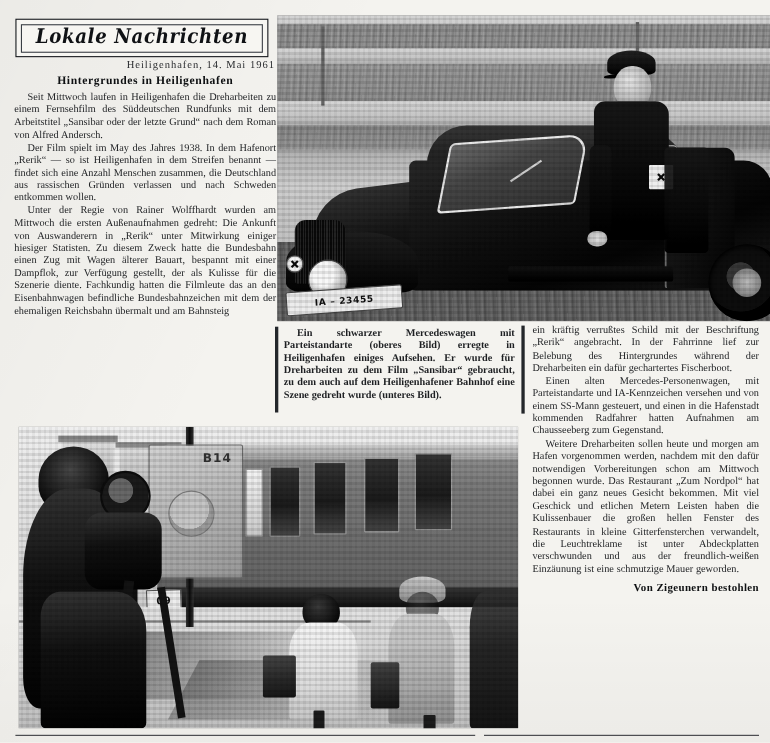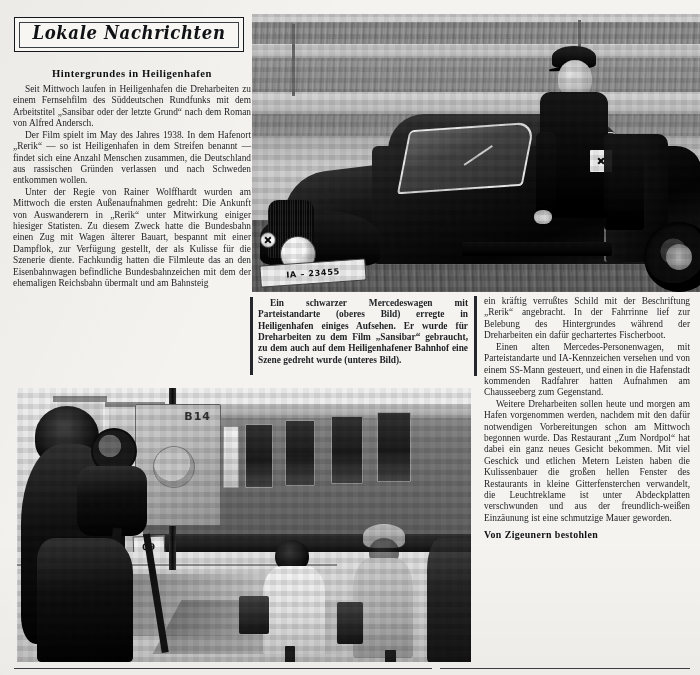--- a/index.html
+++ b/index.html
@@ -67,21 +67,21 @@
     text-align:justify;
     text-justify:inter-word;
     color:#1d1f22;
     -webkit-hyphens:none;hyphens:none;
     word-spacing:0.2px;
   }
   .col p{margin:0 0 0.5px 0;text-indent:12px;}
   .col p.noind{text-indent:0;}
   .col p.first{text-indent:12px;}
   .subhead{
-    text-align:left;font-weight:700;font-size:9.9px;
+    text-align:right;font-weight:700;font-size:9.9px;
     text-indent:0 !important;
     letter-spacing:0.35px;
     margin:5px 0 1px 0 !important;
     color:#0e1012;
   }
 
   #col1{left:13px;top:84px;width:238px;}
   #col2-cap{left:258px;top:298px;width:210px;}
   #col3{left:484px;top:296px;width:206px;}
 
@@ -383,20 +383,21 @@
 <body>
 
 <div class="paper"></div>
 <div class="sheet">
 
   <div id="masthead">
     <div class="inner">
       <div class="title">Lokale Nachrichten</div>
     </div>
   </div>
+  <div id="dateline">Heiligenhafen, 14. Mai 1961</div>
   <div id="headline">Hintergrundes in Heiligenhafen</div>
 
   <div class="col" id="col1">
     <p class="first">Seit Mittwoch laufen in Heiligenhafen die Dreharbeiten zu einem Fernsehfilm des Süddeutschen Rundfunks mit dem Arbeitstitel „Sansibar oder der letzte Grund“ nach dem Roman von Alfred Andersch.</p>
     <p>Der Film spielt im May des Jahres 1938. In dem Hafenort „Rerik“ — so ist Heiligenhafen in dem Streifen benannt — findet sich eine Anzahl Menschen zusammen, die Deutschland aus rassischen Gründen verlassen und nach Schweden entkommen wollen.</p>
     <p>Unter der Regie von Rainer Wolffhardt wurden am Mittwoch die ersten Außenaufnahmen gedreht: Die Ankunft von Auswanderern in „Rerik“ unter Mitwirkung einiger hiesiger Statisten. Zu diesem Zweck hatte die Bundesbahn einen Zug mit Wagen älterer Bauart, bespannt mit einer Dampflok, zur Verfügung gestellt, der als Kulisse für die Szenerie diente. Fachkundig hatten die Filmleute das an den Eisenbahnwagen befindliche Bundesbahnzeichen mit dem der ehemaligen Reichsbahn übermalt und am Bahnsteig</p>
   </div>
 
   <div class="col" id="col2-cap">
     <p class="lead">Ein schwarzer Mercedeswagen mit Parteistandarte (oberes Bild) erregte in Heiligenhafen einiges Aufsehen. Er wurde für Dreharbeiten zu dem Film „Sansibar“ gebraucht, zu dem auch auf dem Heiligenhafener Bahnhof eine Szene gedreht wurde (unteres Bild).</p>

